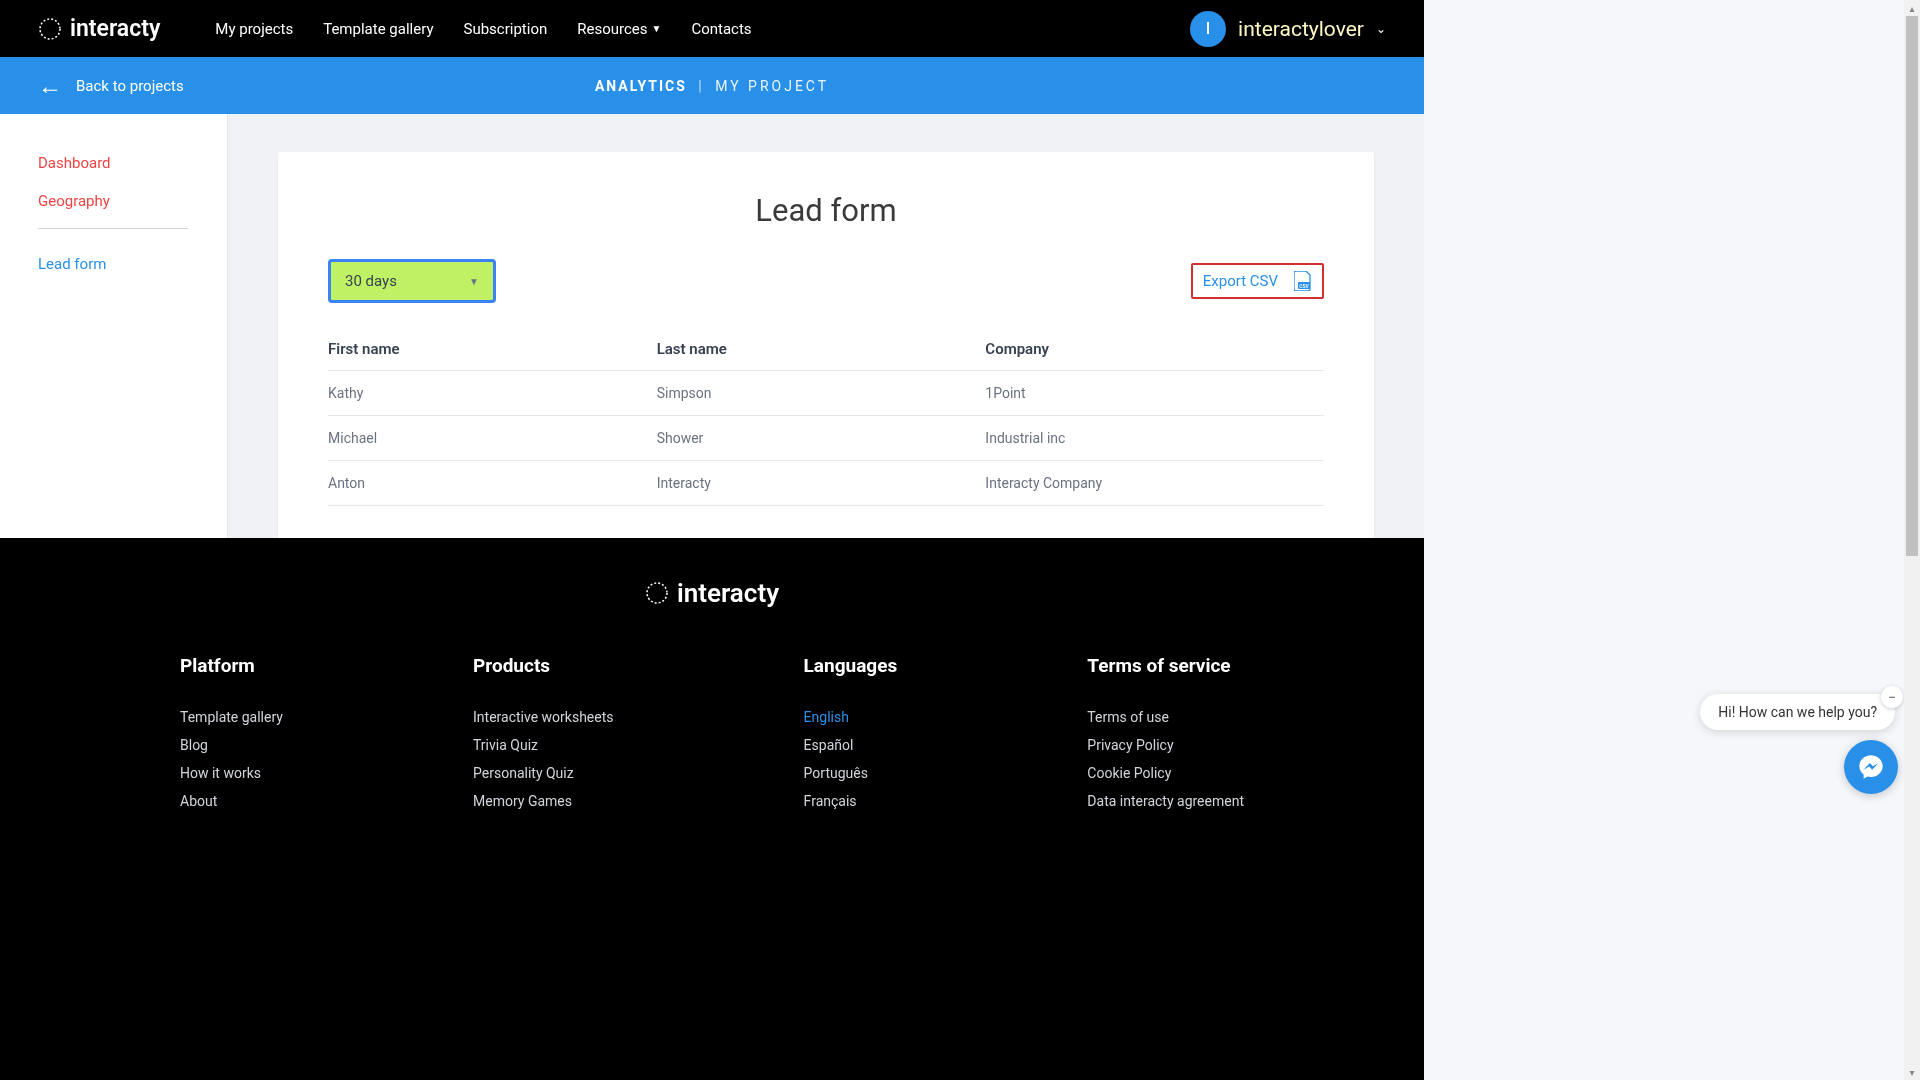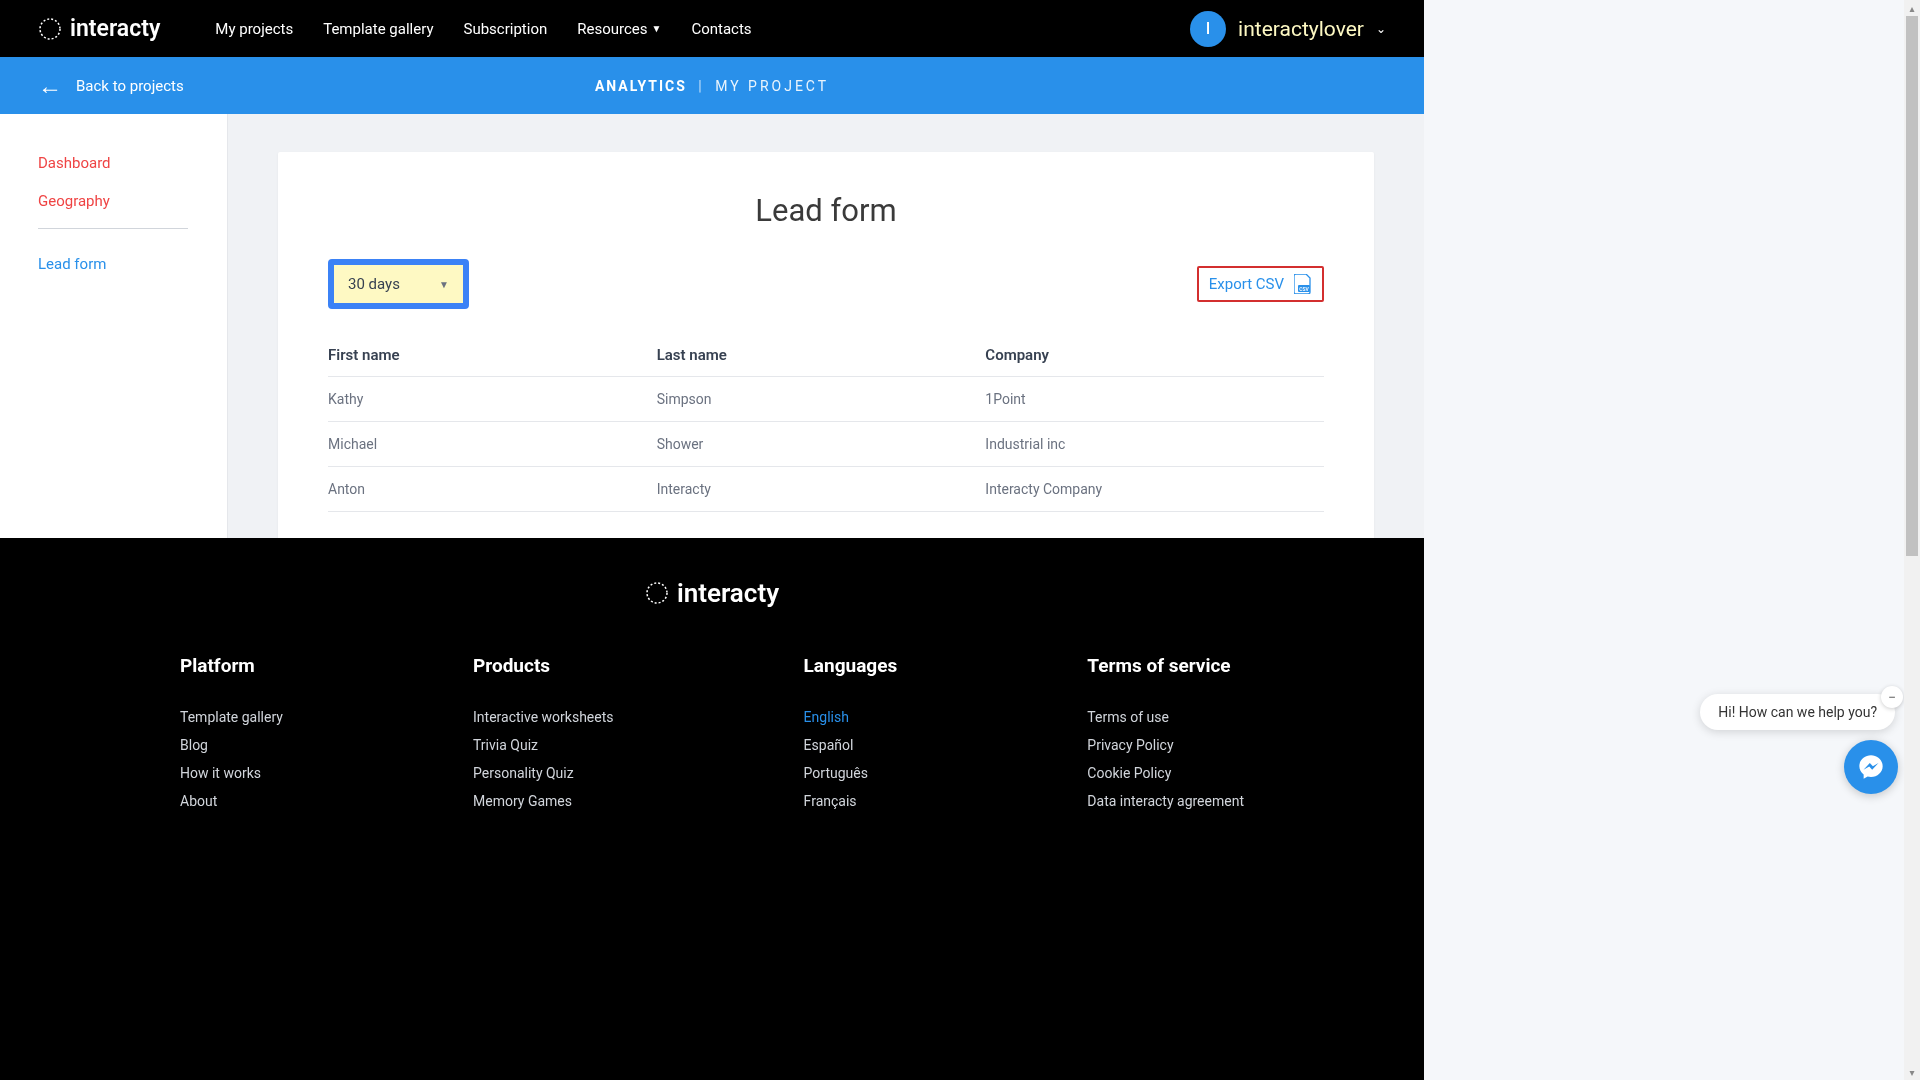--- a/index.html
+++ b/index.html
@@ -32,23 +32,23 @@
     .sidebar { width: 228px; background: #fff; padding: 30px 38px; border-right: 1px solid #e5e7eb; }
     .sidebar-item { color: #ef4444; font-size: 15px; padding: 10px 0; cursor: pointer; }
     .sidebar-item.active { color: #2990ea; }
     .sidebar-divider { height: 1px; background: #d1d5db; margin: 8px 0 16px 0; width: 150px; }
     
     .content { flex: 1; background: #f0f2f5; padding: 38px 50px 0 50px; overflow-y: auto; }
     .card { background: #fff; border-radius: 2px; padding: 40px 50px 40px 50px; box-shadow: 0 1px 3px rgba(0,0,0,0.05); }
     .card-title { font-size: 31px; font-weight: 400; color: #3a3a3a; text-align: center; margin-bottom: 30px; }
     
     .toolbar { display: flex; justify-content: space-between; align-items: center; margin-bottom: 25px; }
-    .period-select { border: 6px solid #3b82f6; border-radius: 4px; padding: 10px 14px; width: 141px; font-size: 15px; color: #374151; display: flex; justify-content: space-between; align-items: center; cursor: pointer; background: #fef9c3; }
+    .period-select { border: 3px solid #3b82f6; border-radius: 4px; padding: 10px 14px; width: 168px; font-size: 15px; color: #374151; display: flex; justify-content: space-between; align-items: center; cursor: pointer; background: #bef264; }
     .period-caret { color: #6b7280; font-size: 10px; }
-    .export-btn { display: flex; align-items: center; gap: 10px; color: #2990ea; font-size: 15px; cursor: pointer; border: 2px solid #d32f2f; padding: 6px 10px; border-radius: 2px; }
+    .export-btn { display: flex; align-items: center; gap: 16px; color: #2990ea; font-size: 15px; cursor: pointer; border: 2px solid #d32f2f; padding: 6px 10px; border-radius: 2px; }
     .export-icon { width: 18px; height: 20px; }
     
     table { width: 100%; border-collapse: collapse; }
     th { text-align: left; font-size: 15px; font-weight: 600; color: #374151; padding: 12px 0; border-bottom: 1px solid #e5e7eb; }
     td { font-size: 14px; color: #6b7280; padding: 14px 0; border-bottom: 1px solid #e5e7eb; }
     th:nth-child(1), td:nth-child(1) { width: 33%; }
     th:nth-child(2), td:nth-child(2) { width: 33%; margin-left: 15px; }
     th:nth-child(3), td:nth-child(3) { width: 34%; }
     
     

